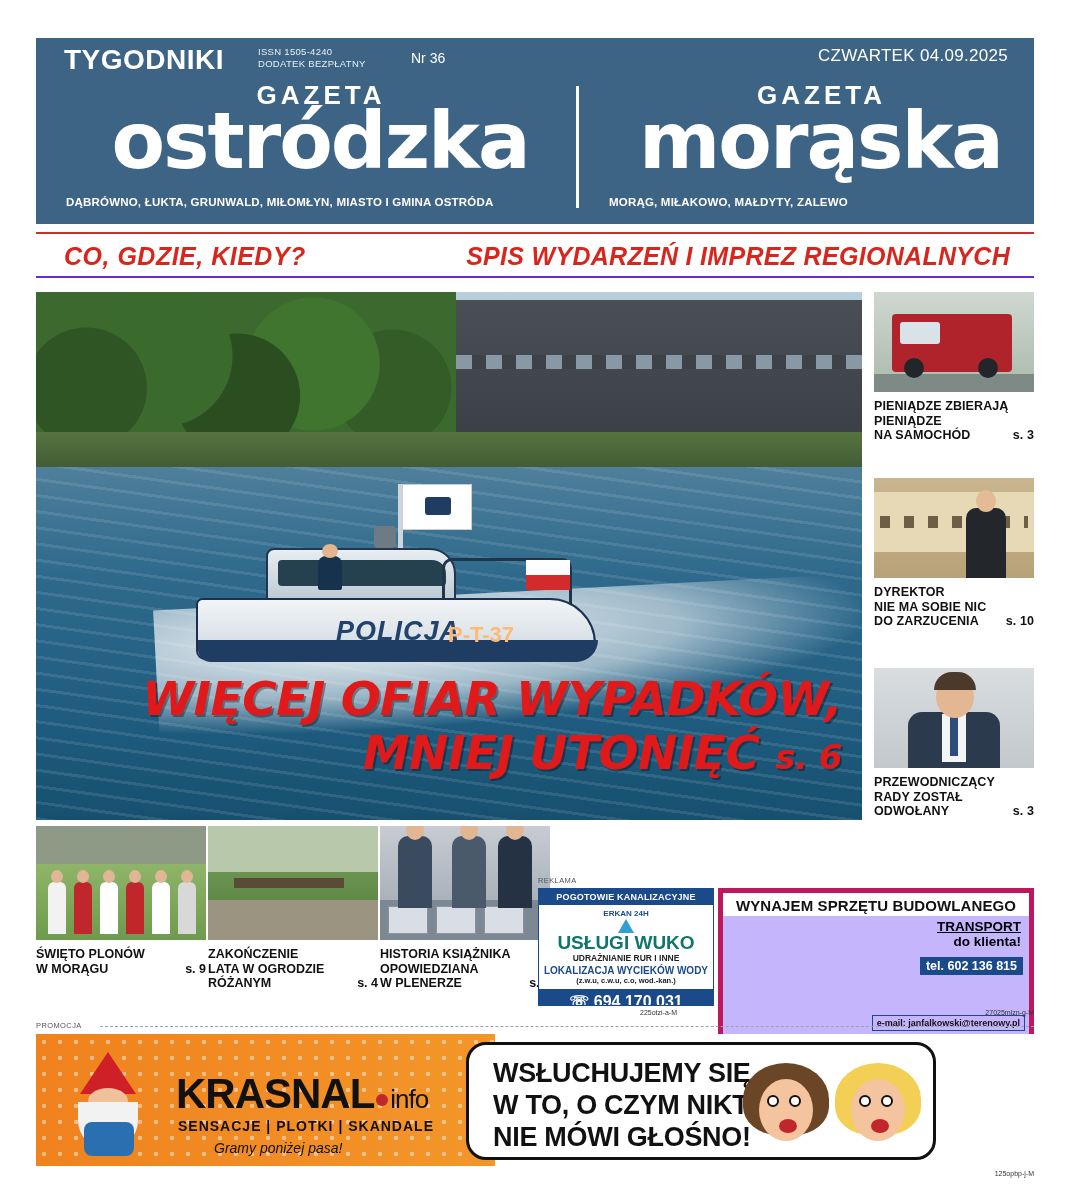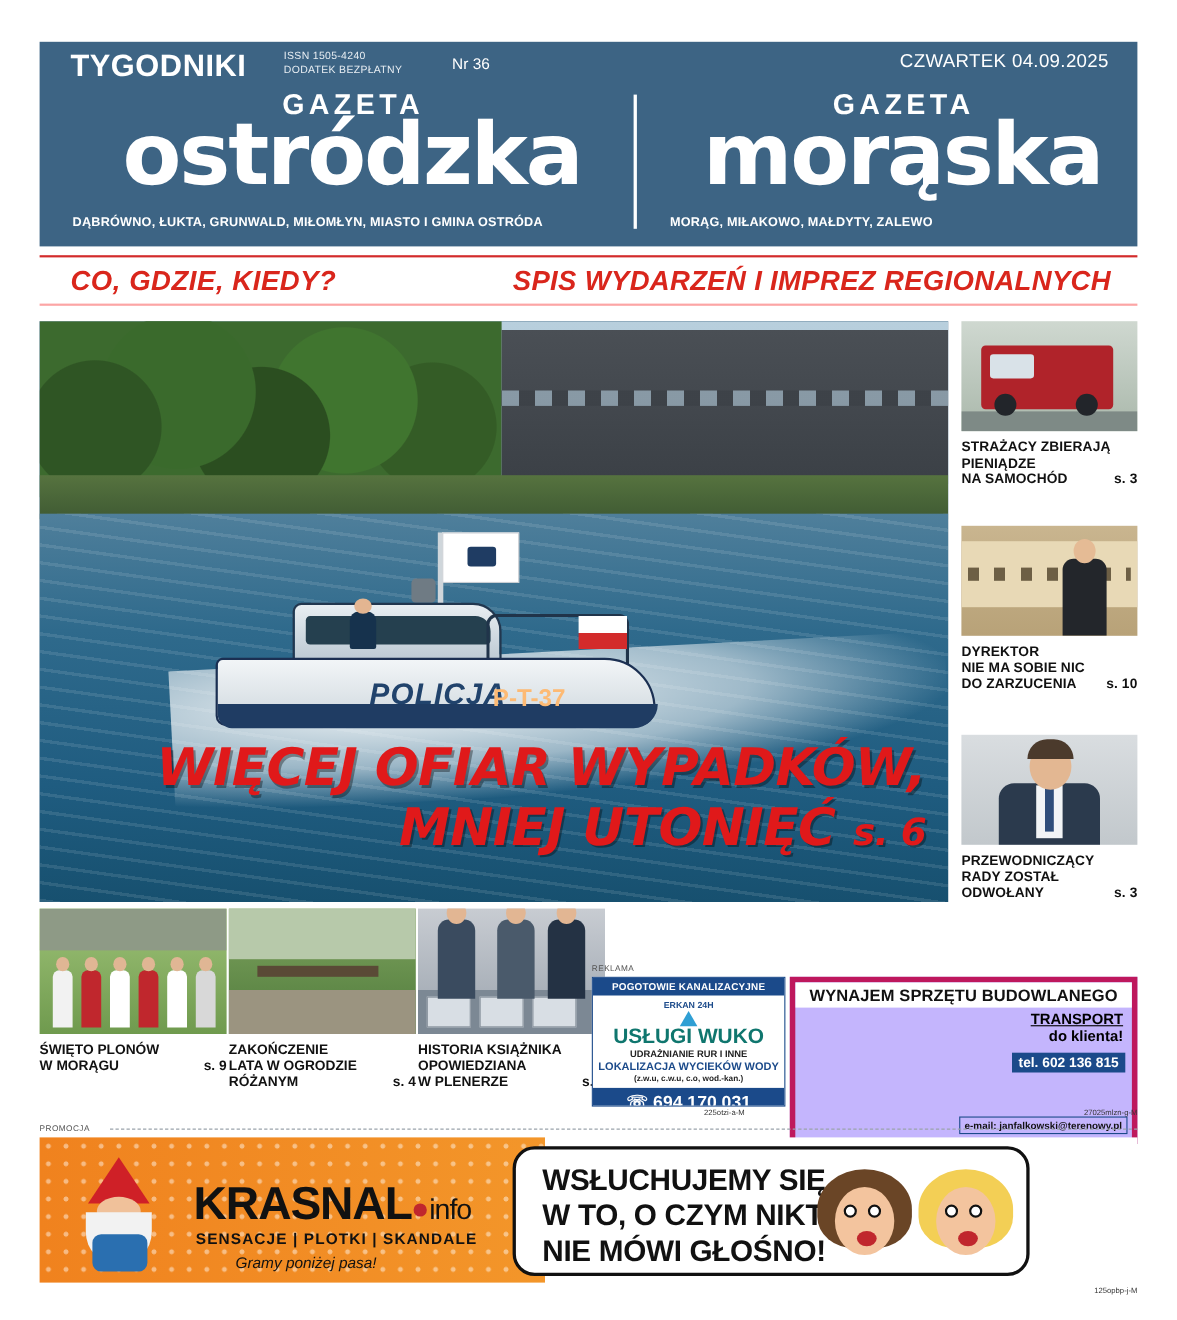--- a/index.html
+++ b/index.html
@@ -45,21 +45,21 @@
   .mast-right .mast-big { padding-left:26px; }
   .mast-towns {
     position:absolute; bottom:8px; left:30px;
     color:#fff; font-size:11.5px; font-weight:bold; letter-spacing:.2px;
   }
   .mast-right .mast-towns { left:28px; }
 
   
   .redbar {
     position:absolute; left:36px; top:232px; width:998px; height:46px;
-    border-top:2px solid #d32b2b; border-bottom:2px solid #fca5a5;
+    border-top:2px solid #d32b2b; border-bottom:2px solid #6d28d9;
     background:#fff;
   }
   .redbar .left {
     position:absolute; left:28px; top:8px;
     color:#d9261c; font-size:25px; font-style:italic; font-weight:bold; letter-spacing:.5px;
   }
   .redbar .right {
     position:absolute; right:24px; top:8px;
     color:#d9261c; font-size:25px; font-style:italic; font-weight:bold; letter-spacing:.3px;
   }
@@ -360,21 +360,21 @@
   </div>
 
   <div class="teaser t1">
     <div class="ph ph-fire">
       <div class="road"></div>
       <div class="truck"></div>
       <div class="wheel w1"></div>
       <div class="wheel w2"></div>
     </div>
     <div class="cap">
-      <div>STRAŻACY ZBIERAJĄ</div>
+      <div>PIENIĄDZE ZBIERAJĄ</div>
       <div>PIENIĄDZE</div>
       <div>
         <span class="s">s. 3</span>
         <span>NA SAMOCHÓD</span>
       </div>
     </div>
   </div>
 
   <div class="teaser t2">
     <div class="ph ph-dir">

